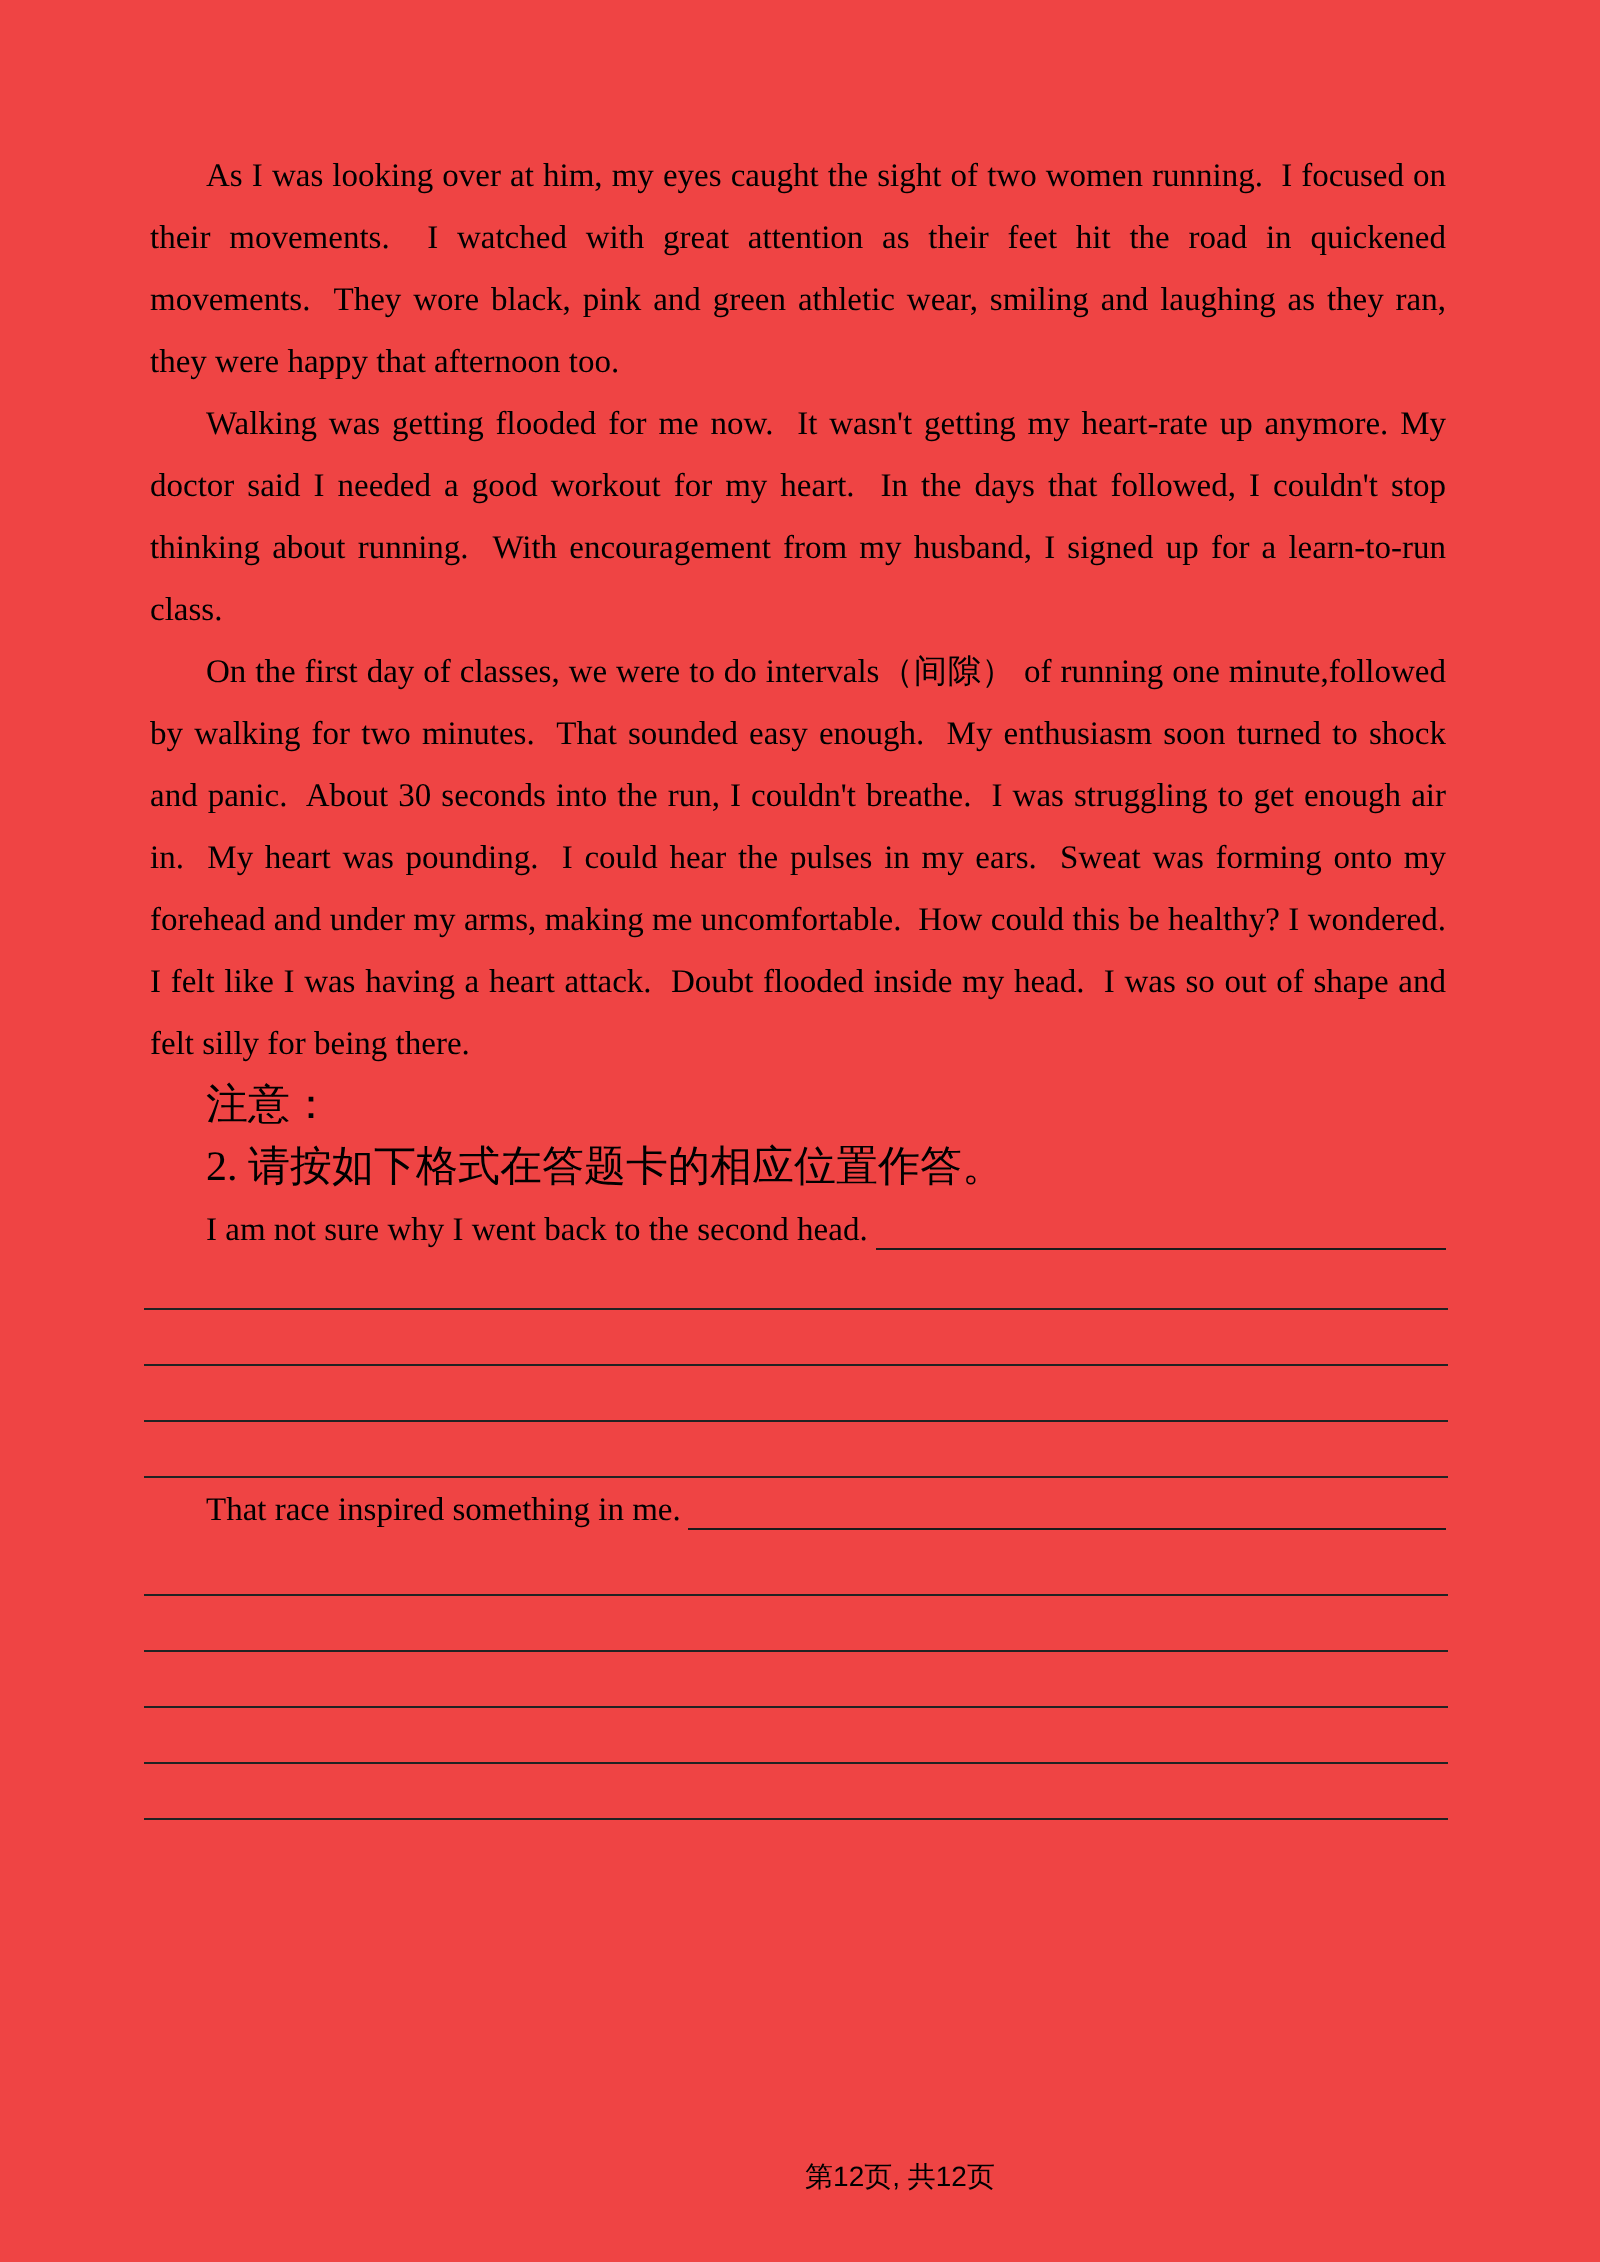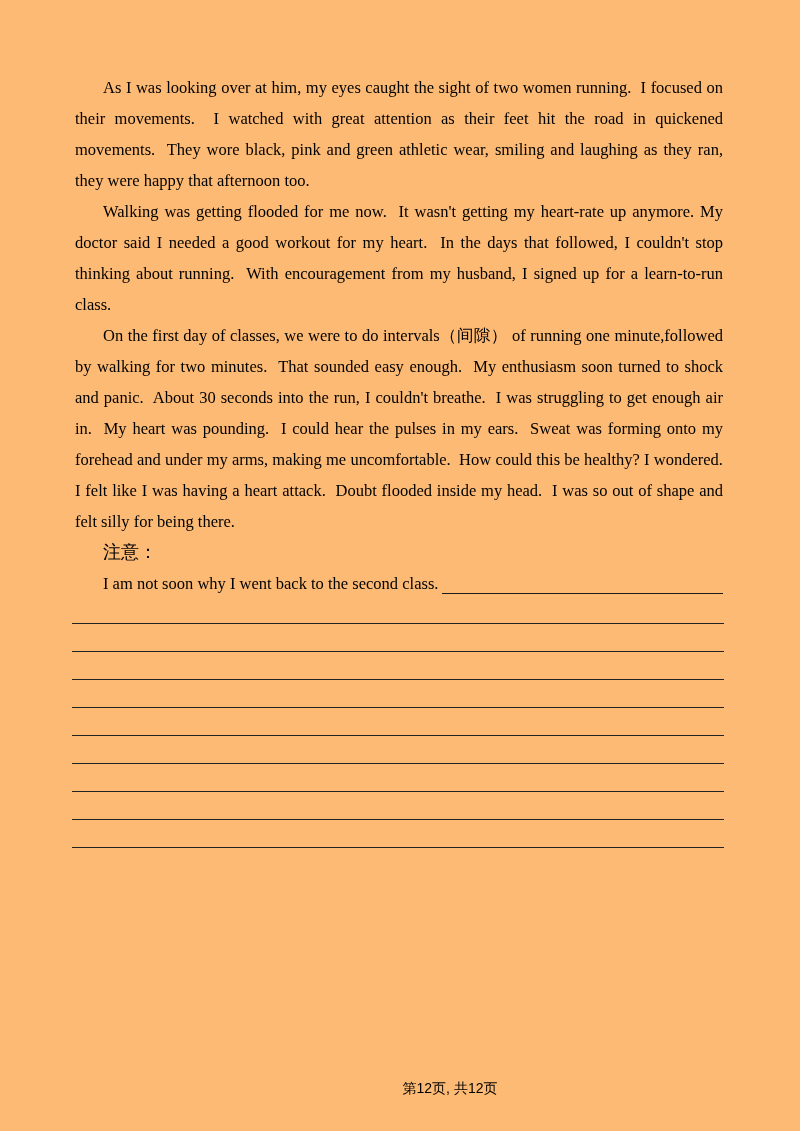--- a/index.html
+++ b/index.html
@@ -4,41 +4,41 @@
 <style>
   html, body {
     margin: 0;
     padding: 0;
     background: #ffffff;
   }
   .page {
     position: relative;
     width: 800px;
     height: 1131px;
-    background: #fdba74;
+    background: #ef4444;
     color: #000000;
     font-family: "Liberation Serif", "DejaVu Serif", serif;
     overflow: hidden;
   }
   .content {
     position: absolute;
     left: 75px;
     top: 72px;
     width: 648px;
   }
   .para {
     margin: 0;
     font-size: 16.5px;
     line-height: 31px;
     text-align: justify;
     text-indent: 28px;
     white-space: pre-wrap;
   }
   .note-line {
-    font-size: 18px;
+    font-size: 21px;
     line-height: 31px;
     padding-left: 28px;
   }
   .lead-line {
     display: flex;
     align-items: stretch;
     font-size: 16.5px;
     line-height: 31px;
     padding-left: 28px;
   }
@@ -82,33 +82,38 @@
 
     <p class="para">As I was looking over at him, my eyes caught the sight of two women running.  I focused on their movements.  I watched with great attention as their feet hit the road in quickened movements.  They wore black, pink and green athletic wear, smiling and laughing as they ran, they were happy that afternoon too.</p>
 
     <p class="para">Walking was getting flooded for me now.  It wasn't getting my heart-rate up anymore. My doctor said I needed a good workout for my heart.  In the days that followed, I couldn't stop thinking about running.  With encouragement from my husband, I signed up for a learn-to-run class.</p>
 
     <p class="para">On the first day of classes, we were to do intervals（间隙） of running one minute,followed by walking for two minutes.  That sounded easy enough.  My enthusiasm soon turned to shock and panic.  About 30 seconds into the run, I couldn't breathe.  I was struggling to get enough air in.  My heart was pounding.  I could hear the pulses in my ears.  Sweat was forming onto my forehead and under my arms, making me uncomfortable.  How could this be healthy? I wondered.  I felt like I was having a heart attack.  Doubt flooded inside my head.  I was so out of shape and felt silly for being there.</p>
 
     <div class="note-line">注意：</div>
 
 
+    <div class="note-line">2. 请按如下格式在答题卡的相应位置作答。</div>
 
     <div class="lead-line">
-      <span class="lead-text">I am not soon why I went back to the second class.</span>
+      <span class="lead-text">I am not sure why I went back to the second head.</span>
       <span class="fill-line"></span>
     </div>
 
     <div class="blank-group group1">
         <div class="blank-line"></div>
         <div class="blank-line"></div>
         <div class="blank-line"></div>
         <div class="blank-line"></div>
       </div>
 
+    <div class="lead-line">
+      <span class="lead-text">That race inspired something in me.</span>
+      <span class="fill-line"></span>
+    </div>
 
     <div class="blank-group group2">
         <div class="blank-line"></div>
         <div class="blank-line"></div>
         <div class="blank-line"></div>
         <div class="blank-line"></div>
         <div class="blank-line"></div>
       </div>
 
   </div>

